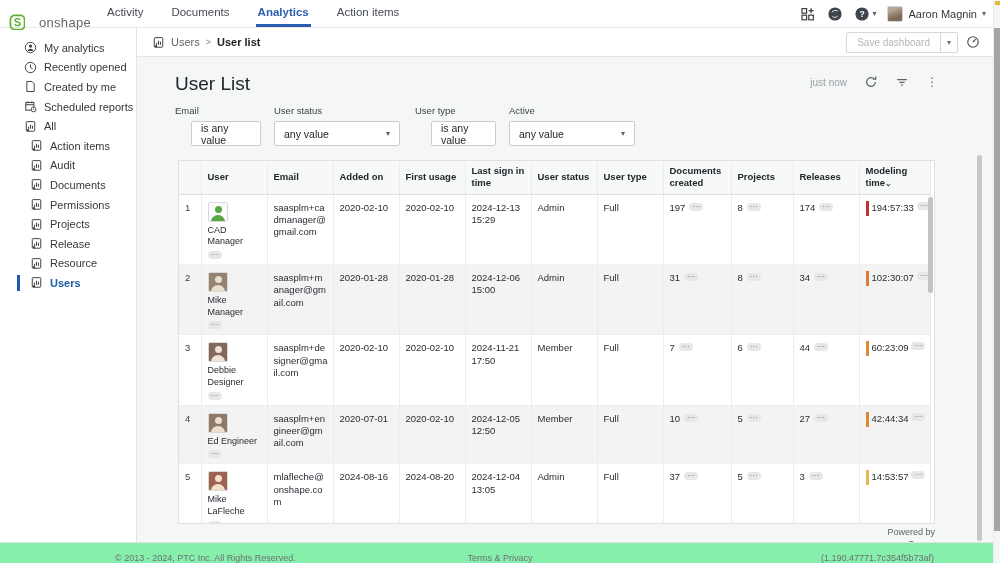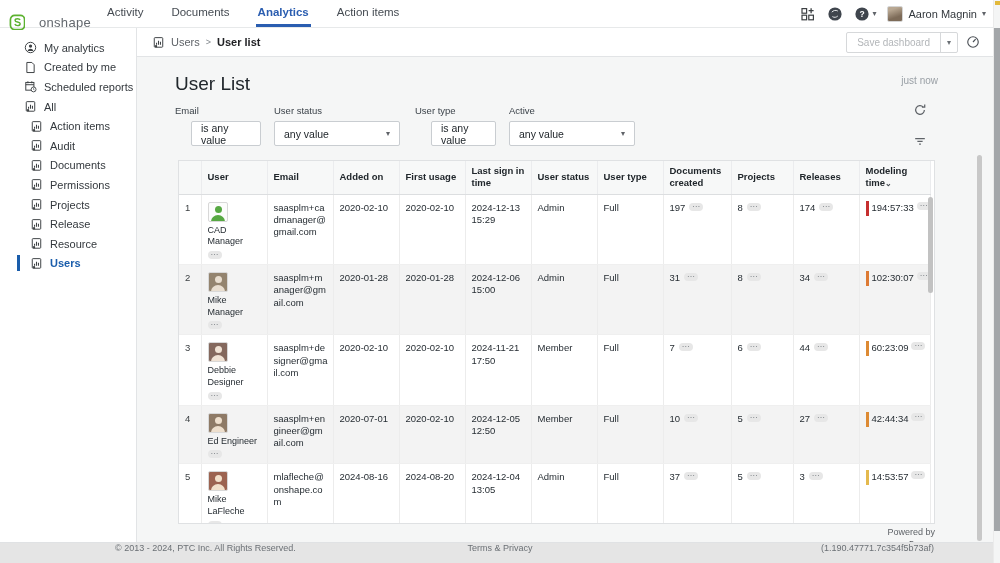--- a/index.html
+++ b/index.html
@@ -44,21 +44,21 @@
   .crumb-cur { color:#202124; font-weight:700; }
   .crumb-right { margin-left:auto; display:flex; align-items:center; gap:8px; }
   .savegrp { display:flex; align-items:stretch; height:21px; border:1px solid #d6d8da; border-radius:2px; background:#fff; }
   .savebtn { padding:0 10px; font-size:10px; color:#b3b6b9; display:flex; align-items:center; cursor:pointer; }
   .savedrop { width:17px; border-left:1px solid #d6d8da; display:flex; align-items:center; justify-content:center; cursor:pointer; }
   .savedrop .caret { color:#6b7075; }
 
   
   .dash { position:absolute; top:29px; left:0; width:863px; height:485px; background:#f5f6f6; overflow:hidden; }
   .dash-title { position:absolute; left:38px; top:16px; font-size:19px; font-weight:500; color:#21272c; }
-  .dash-controls { position:absolute; top:18px; right:62px; display:flex; align-items:center; gap:17px;flex-direction:column; }
+  .dash-controls { position:absolute; top:18px; right:62px; display:flex; align-items:center; gap:17px; }
   .refreshed { font-size:10px; color:#9aa0a6; }
   .ctl-ico { width:14px; height:14px; cursor:pointer; }
   .kebab { font-size:12px; color:#5f6368; cursor:pointer; line-height:1; }
 
   .filters { position:absolute; left:38px; top:48px; display:flex; gap:13px; }
   .filter label { display:block; font-size:9.5px; color:#3c434a; margin-bottom:5px; font-weight:500; }
   .fbox { height:25px; background:#fff; border:1px solid #c9cdd1; border-radius:2px;
     display:flex; align-items:center; font-size:10.5px; color:#21272c; padding:0 9px; cursor:pointer; }
   .fbox.simple { justify-content:center;margin-left:16px; }
   .fbox.select { justify-content:space-between; }
@@ -87,22 +87,22 @@
   .mt { display:flex; align-items:flex-start; gap:3px; white-space:nowrap; }
   .mt .bar { width:3px; height:15px; flex:none; margin-top:-1px; }
   .sortglyph { font-size:8px; color:#454b52; }
 
   .tbl-scroll { position:absolute; right:1px; top:36px; width:5px; height:96px; background:#c2c2c2; border-radius:3px; }
   .dash-scroll { position:absolute; left:840px; top:98px; width:5px; height:386px; background:#c8c8c8; border-radius:3px; }
   .powered { position:absolute; right:65px; top:470px; font-size:9px; color:#5f6368; display:flex; align-items:center; gap:3px;flex-direction:column; }
   .looker-logo { font-size:10px; color:#5f6368; }
 
   
-  .footerbar { position:absolute; left:0; bottom:0; width:1000px; height:21px; background:#e5e5e5;
-    border-top:1px solid #e0e2e4; display:flex; align-items:flex-start; font-size:9px; color:#6b7075; z-index:25; }
+  .footerbar { position:absolute; left:0; bottom:0; width:1000px; height:21px; background:#86efac;
+    border-top:1px solid #e0e2e4; display:flex; align-items:flex-end; font-size:9px; color:#6b7075; z-index:25; }
   .f-copy { margin-left:115px; }
   .f-terms { position:absolute; left:500px; transform:translateX(-50%); cursor:pointer; }
   .f-ver { margin-left:auto; margin-right:66px; }
 
   
   .bscroll { position:absolute; right:0; top:0; width:7px; height:563px; background:#f4f5f5; border-left:1px solid #ebebeb; z-index:40; }
   .bthumb { position:absolute; top:28px; left:0; width:7px; height:503px; background:#a3a6a9; }
   .bmark { position:absolute; top:1px; left:1px; width:5px; height:4px; background:#e2b93b; }
 </style>
 </head>
@@ -203,20 +203,26 @@
     </span>
   </div>
 </header>
 
 <aside class="sidebar">
   <div class="side-item">
     <svg class="sico">
         <use href="#i-person" width="13" height="13"></use>
       </svg>
     <span>My analytics</span>
+  </div>
+  <div class="side-item">
+    <svg class="sico">
+        <use href="#i-clock" width="13" height="13"></use>
+      </svg>
+    <span>Recently opened</span>
   </div>
   <div class="side-item">
     <svg class="sico">
         <use href="#i-doc" width="13" height="13"></use>
       </svg>
     <span>Created by me</span>
   </div>
   <div class="side-item">
     <svg class="sico">
         <use href="#i-sched" width="13" height="13"></use>

